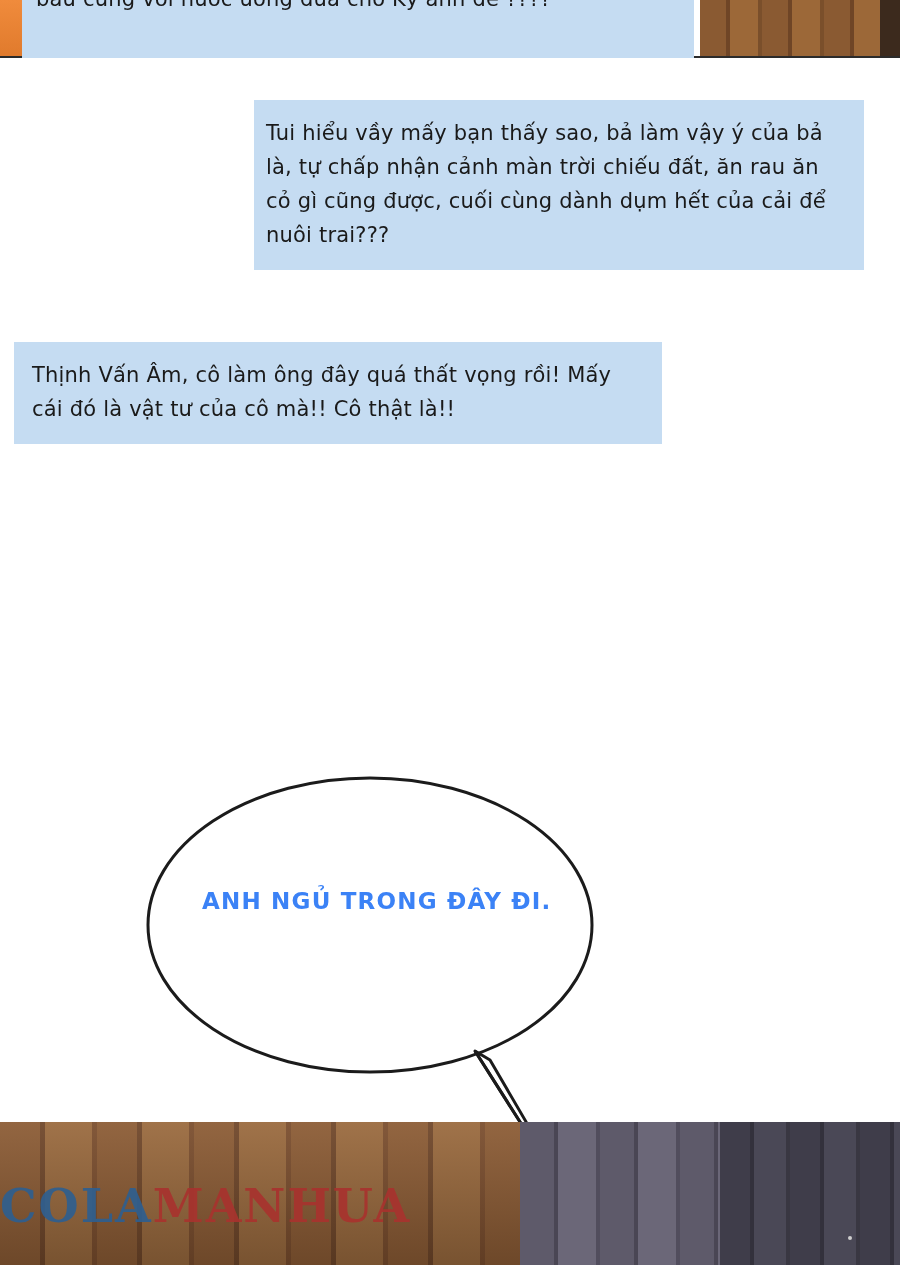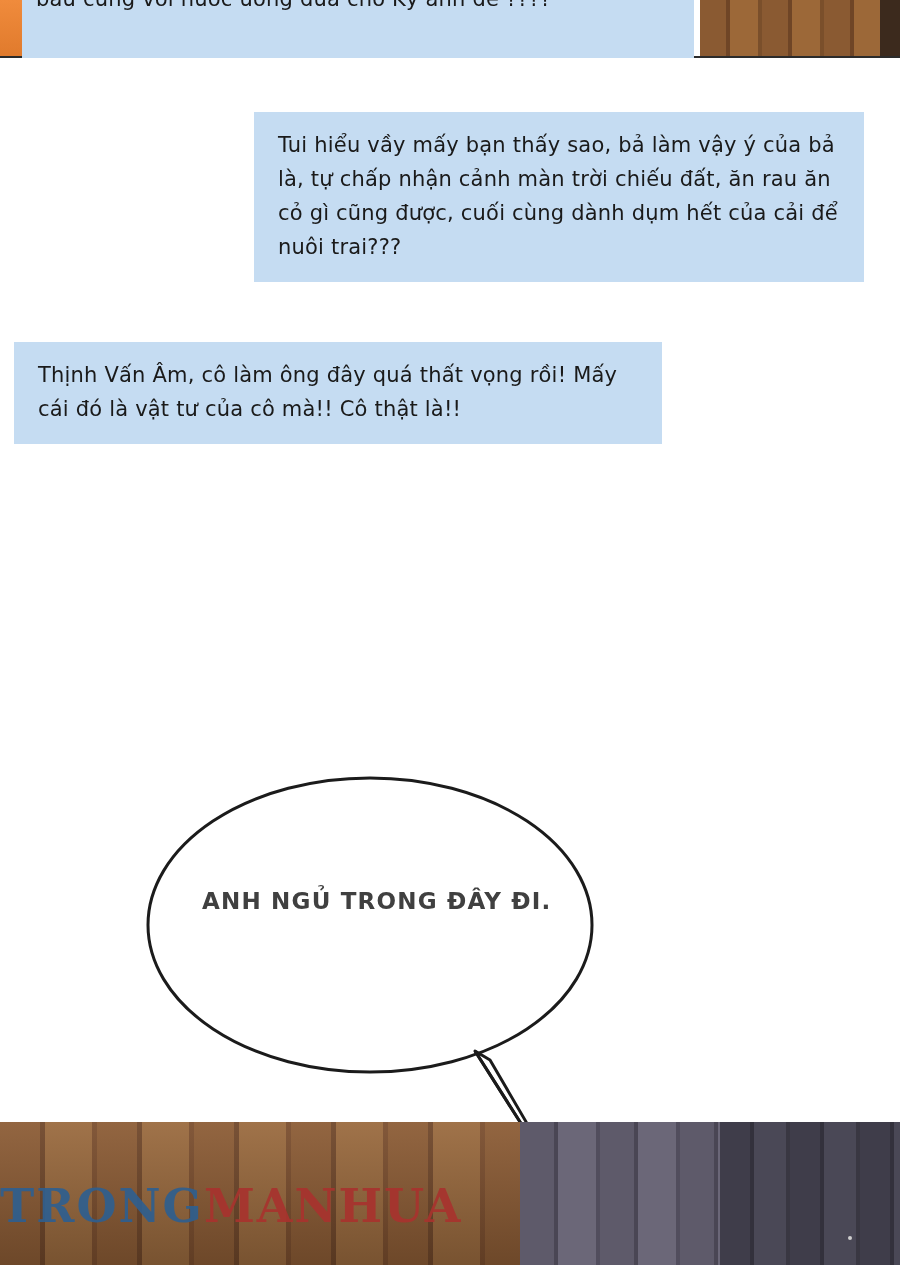--- a/index.html
+++ b/index.html
@@ -79,29 +79,29 @@
   #bubble-0 {
     left: 22px;
     top: -26px;
     width: 672px;
     padding: 8px 14px 10px 14px;
     height: 84px;
     overflow: hidden;
   }
   #bubble-1 {
     left: 254px;
-    top: 112px;
+    top: 100px;
     width: 610px;
-    padding: 16px 18px 18px 24px;
+    padding: 16px 18px 18px 12px;
   }
   #bubble-2 {
     left: 14px;
     top: 342px;
     width: 648px;
-    padding: 16px 18px 18px 24px;
+    padding: 16px 18px 18px 18px;
   }
 
   
   .balloon-wrap {
     position: absolute;
     left: 140px;
     top: 760px;
     width: 620px;
     height: 480px;
   }
@@ -110,21 +110,21 @@
   }
   .balloon-text {
     position: absolute;
     left: 62px;
     top: 128px;
     width: 420px;
     font-family: "DejaVu Sans", sans-serif;
     font-size: 23px;
     font-weight: 700;
     letter-spacing: 1.2px;
-    color: #404040;
+    color: #3b82f6;
   }
 
   
   .bottom-scene {
     position: absolute;
     left: 0;
     top: 1122px;
     width: 900px;
     height: 143px;
     overflow: hidden;
@@ -224,18 +224,18 @@
     <div class="balloon-text">ANH NGỦ TRONG ĐÂY ĐI.</div>
   </div>
 
   <div class="bottom-scene">
     <div class="bs-wood-left"></div>
     <div class="bs-wood-mid"></div>
     <div class="bs-wood-right"></div>
   </div>
 
   <div class="watermark">
-    <span class="wm-a">TRONG</span><span class="wm-b">MANHUA</span>
+    <span class="wm-a">COLA</span><span class="wm-b">MANHUA</span>
   </div>
 
   <div class="bs-dot"></div>
 
 </div>
 
 </body></html>

